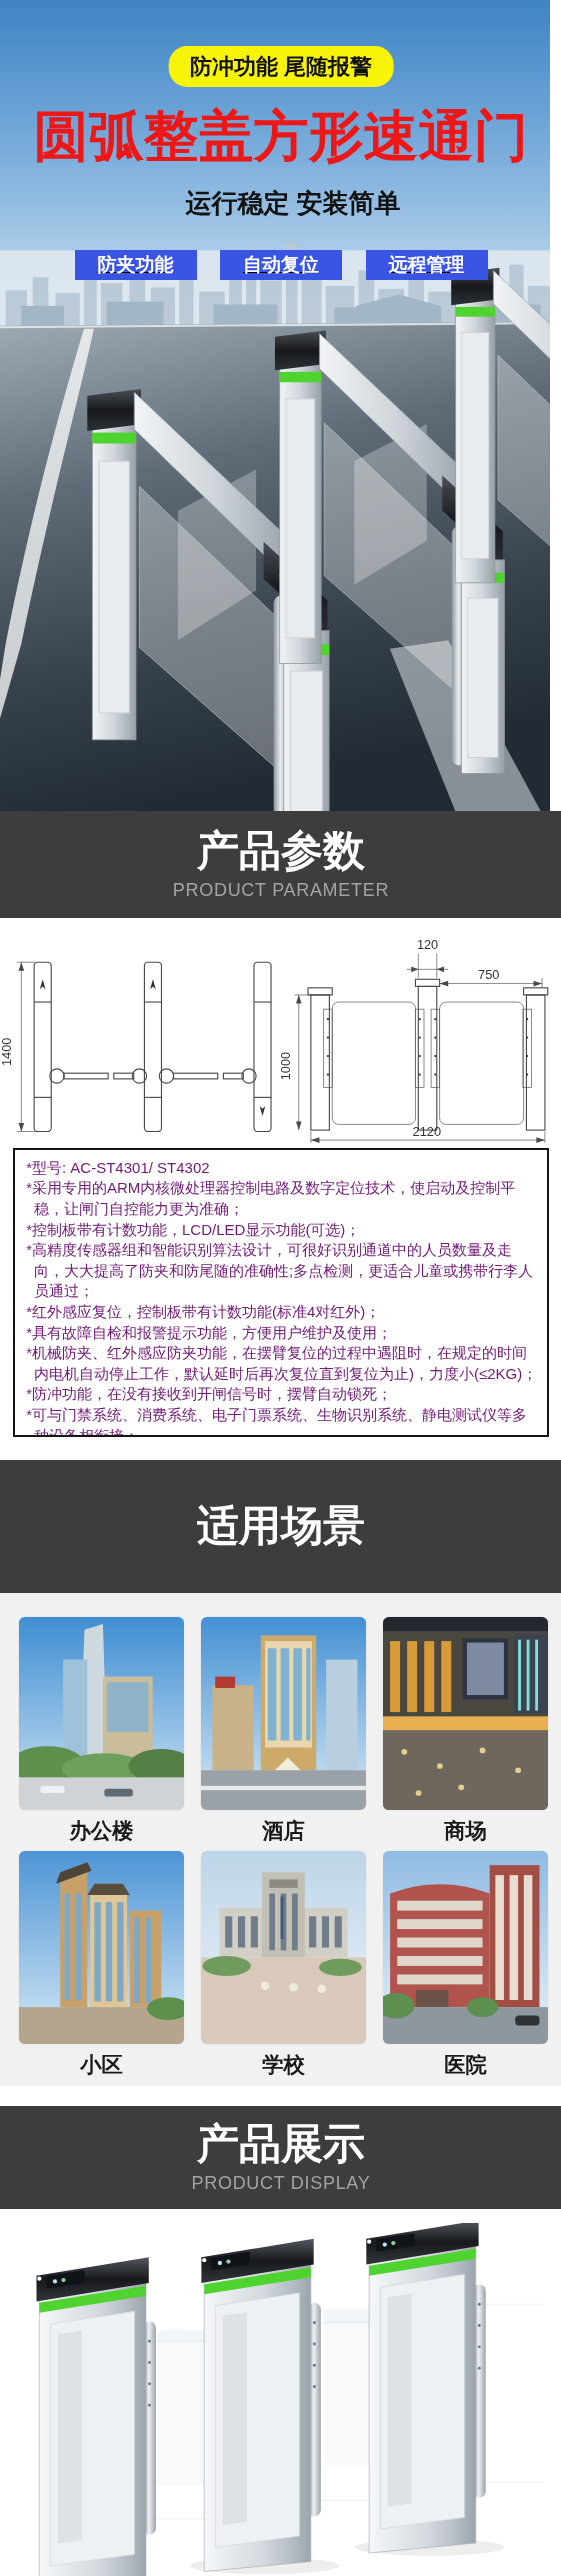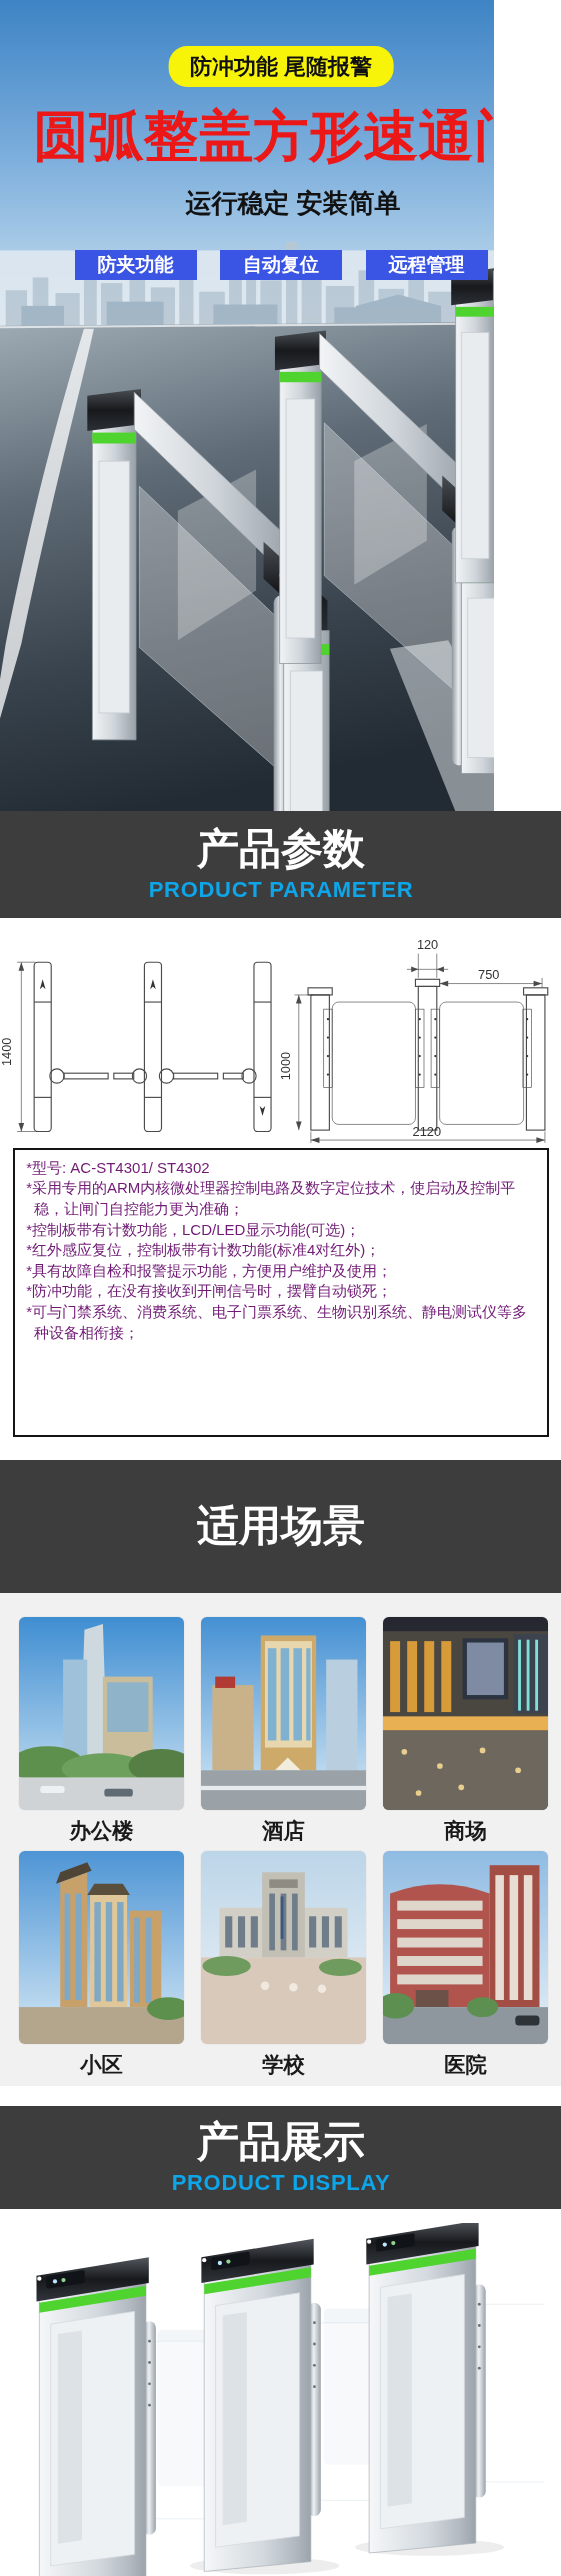--- a/index.html
+++ b/index.html
@@ -1,42 +1,42 @@
 <!DOCTYPE html>
 <html style="font-size:11.4px"><head>
 <meta charset="utf-8">
 <style>
   html,body{margin:0;padding:0;background:#ffffff;}
   body{width:562px;font-family:"Liberation Sans","DejaVu Sans",sans-serif;}
   *{box-sizing:border-box;}
 
   
-  .hero{position:relative;width:494px;height:811px;overflow:hidden;
+  .hero{position:relative;width:550px;height:811px;overflow:hidden;
         background:linear-gradient(180deg,#3f84c4 0%,#5795cf 8%,#7fb0dd 20%,#b5d3ea 34%,#dfe9f1 40%,#c2ccd4 42%,#6d7983 60%,#39434d 100%);}
   .hero-art{position:absolute;left:0;top:0;width:562px;height:811px;display:block;}
   .hero-text{position:absolute;left:0;top:0;width:562px;}
   .badge{position:absolute;left:50%;top:46px;transform:translateX(-50%);
          background:#f7f40a;color:#111;font-size:22px;font-weight:700;
          padding:5.7px 21.3px;border-radius:18.5px;white-space:nowrap;}
   .hero-title{position:absolute;left:0;top:100px;width:562px;text-align:center;
               color:#ec1717;font-size:55px;font-weight:900;letter-spacing:0px;white-space:nowrap;}
   .hero-sub{position:absolute;left:12px;top:186px;width:562px;text-align:center;
             color:#121212;font-size:26px;font-weight:700;}
-  .btn-row{position:absolute;left:0;top:250px;width:562px;display:flex;justify-content:center;gap:23.5px;}
+  .btn-row{position:absolute;left:0;top:250px;width:562px;display:flex;justify-content:center;gap:23.5px;text-decoration:underline;}
   .feat-btn{width:122px;height:30px;background:#3a55e4;color:#fff;font-size:19px;font-weight:700;
             display:flex;align-items:center;justify-content:center;white-space:nowrap;}
 
   
   .section-bar{width:562px;background:#3d3d3d;display:flex;flex-direction:column;
                align-items:center;justify-content:center;}
   .bar-1{height:107px;}
   .bar-2{height:133px;}
   .bar-3{height:103px;}
   .section-title{color:#ffffff;font-size:42px;font-weight:800;line-height:1.1;}
-  .section-sub{color:#0ea5e9;font-size:22px;font-weight:700;letter-spacing:0.7px;margin-top:5.7px;}
+  .section-sub{color:#a3a3a3;font-size:18px;font-weight:400;letter-spacing:0.7px;margin-top:5.7px;}
 
   
   .diagram-wrap{width:562px;height:230px;background:#fff;}
   .diagram-wrap svg{display:block;}
   .dim-label{font-size:18px;fill:#333;font-family:"Liberation Sans",sans-serif;}
   .draw{stroke:#4a4a4a;stroke-width:1.6;fill:none;}
   .draw-thin{stroke:#5a5a5a;stroke-width:1;fill:none;}
 
   
   .spec-box{margin:0 12.8px 23px 12.8px;height:289px;border:2.1px solid #141414;background:#fff;
@@ -289,22 +289,24 @@
       <polygon points="766,312 754,308 754,316" fill="#4a4a4a"></polygon>
       <text class="dim-label" x="580" y="306">2120</text>
     </g>
   </svg>
 </div>
 
 <div class="spec-box">
   <p>*型号: AC-ST4301/ ST4302</p>
   <p>*采用专用的ARM内核微处理器控制电路及数字定位技术，使启动及控制平稳，让闸门自控能力更为准确；</p>
   <p>*控制板带有计数功能，LCD/LED显示功能(可选)；</p>
+  <p>*高精度传感器组和智能识别算法设计，可很好识别通道中的人员数量及走向，大大提高了防夹和防尾随的准确性;多点检测，更适合儿童或携带行李人员通过；</p>
   <p>*红外感应复位，控制板带有计数功能(标准4对红外)；</p>
   <p>*具有故障自检和报警提示功能，方便用户维护及使用；</p>
+  <p>*机械防夹、红外感应防夹功能，在摆臂复位的过程中遇阻时，在规定的时间内电机自动停止工作，默认延时后再次复位直到复位为止)，力度小(≤2KG)；</p>
   <p>*防冲功能，在没有接收到开闸信号时，摆臂自动锁死；</p>
   <p>*可与门禁系统、消费系统、电子门票系统、生物识别系统、静电测试仪等多种设备相衔接；</p>
 </div>
 
 <div class="section-bar bar-2">
   <div class="section-title">适用场景</div>
 </div>
 
 <div class="scenario-panel">
   <div class="scenario-grid">

